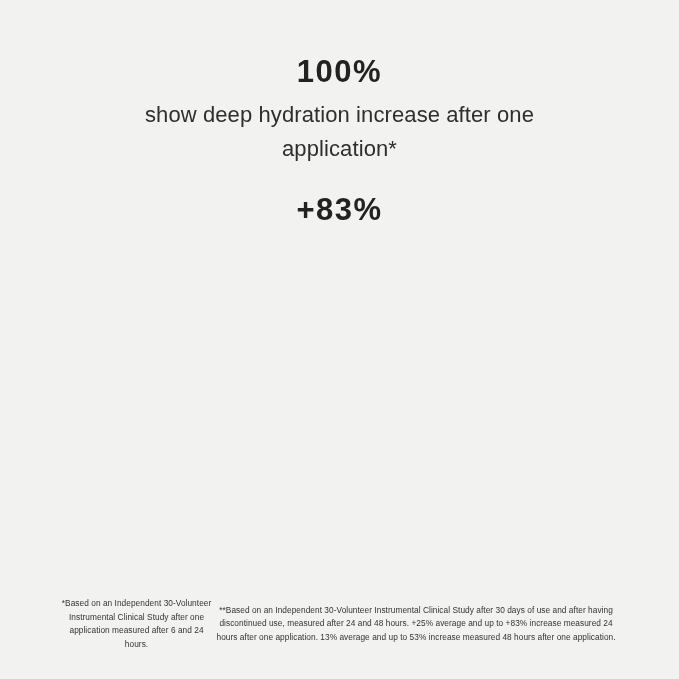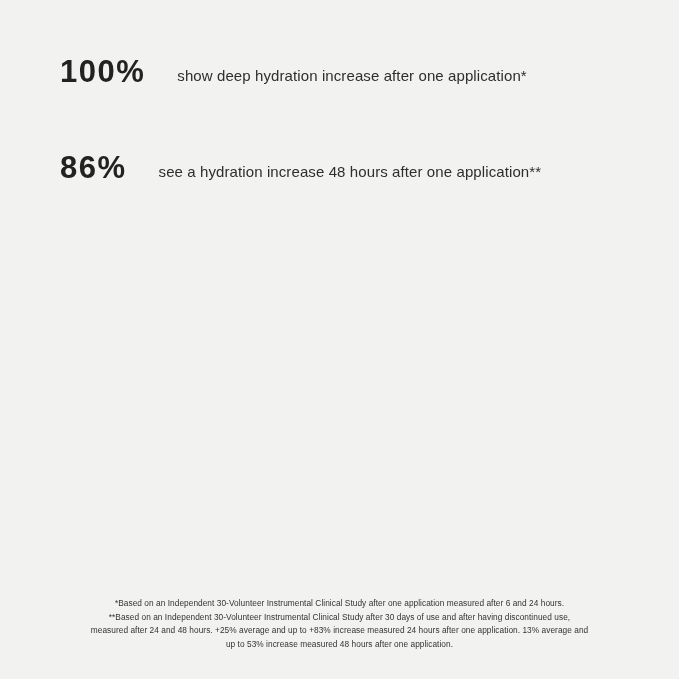--- a/index.html
+++ b/index.html
@@ -29,46 +29,45 @@
     width: 100%;
     display: flex;
     flex-direction: column;
     align-items: center;
     gap: 26px;
     margin-top: 14px;
   }
   .stat {
     width: 100%;
     display: flex;
-    flex-direction: row;
+    flex-direction: column;
     align-items: center;
-    gap: 32px;
   }
   .stat-value {
     font-size: 31px;
     font-weight: 700;
     letter-spacing: 1.5px;
     color: #222222;
     line-height: 1.15;
     margin-bottom: 8px;
   }
   .stat-desc {
-    font-size: 15px;
+    font-size: 22px;
     font-weight: 400;
     color: #2e2e2e;
     line-height: 1.55;
     text-align: center;
     max-width: 430px;
     letter-spacing: 0.1px;
   }
   .footnotes {
     margin-top: auto;
     width: 100%;
     display: flex;
-    flex-direction: column;
+    flex-direction: row;
     align-items: center;
     padding-bottom: 16px;
   }
   .footnote {
     font-size: 8.3px;
     line-height: 1.62;
     color: #333333;
     text-align: center;
     max-width: 500px;
     letter-spacing: 0.05px;
@@ -81,26 +80,23 @@
 
   <div class="stats">
 
     <div class="stat">
       <div class="stat-value">100%</div>
       <div class="stat-desc">show deep hydration increase after one application*</div>
     </div>
 
 
     <div class="stat">
+      <div class="stat-value">+83%</div>
     </div>
 
-    <div class="stat">
-      <div class="stat-value">86%</div>
-      <div class="stat-desc">see a hydration increase 48 hours after one application**</div>
-    </div>
 
   </div>
 
   <div class="footnotes">
     <div class="footnote">*Based on an Independent 30-Volunteer Instrumental Clinical Study after one application measured after 6 and 24 hours.</div>
     <div class="footnote">**Based on an Independent 30-Volunteer Instrumental Clinical Study after 30 days of use and after having discontinued use, measured after 24 and 48 hours. +25% average and up to +83% increase measured 24 hours after one application. 13% average and up to 53% increase measured 48 hours after one application.</div>
   </div>
 
 </div>
 

